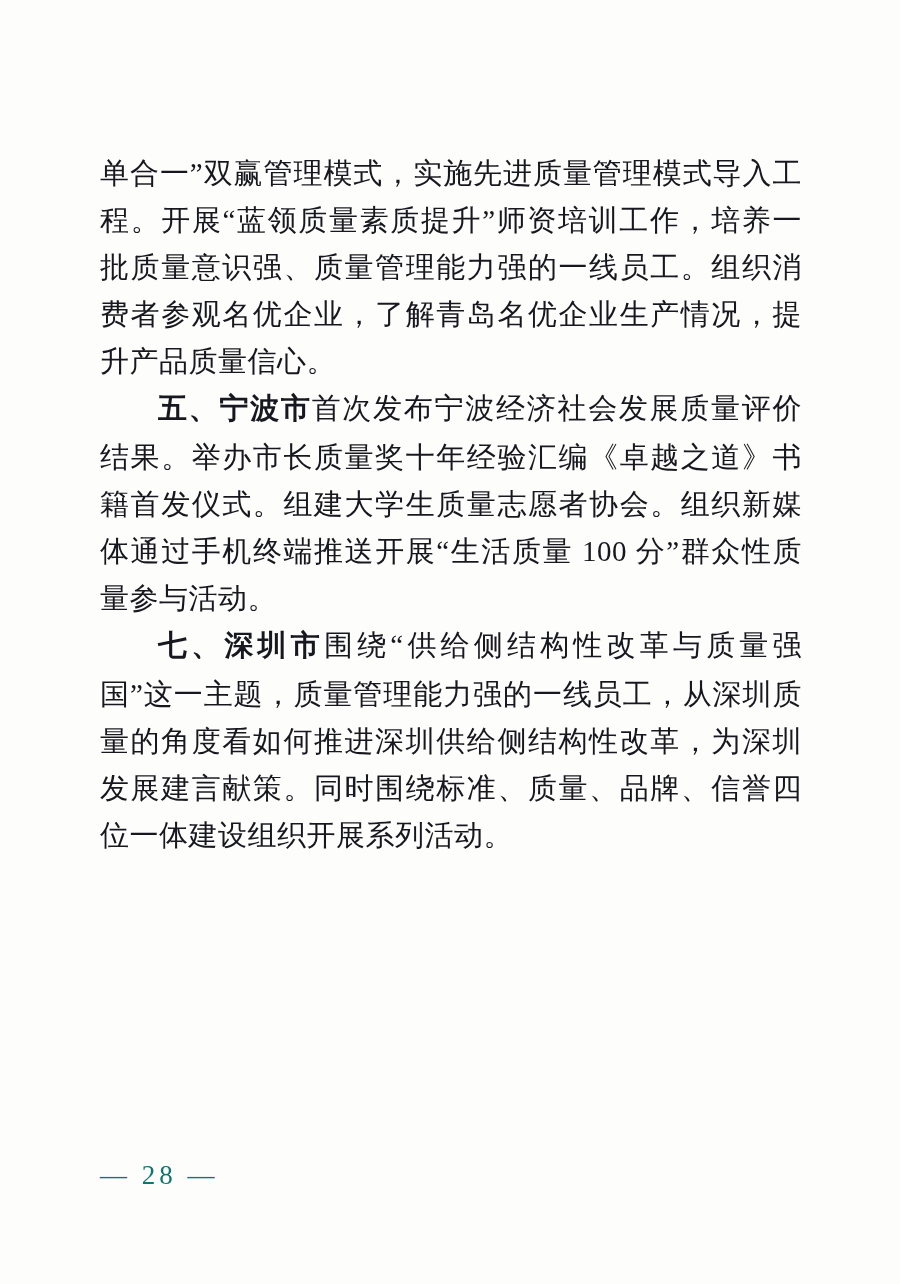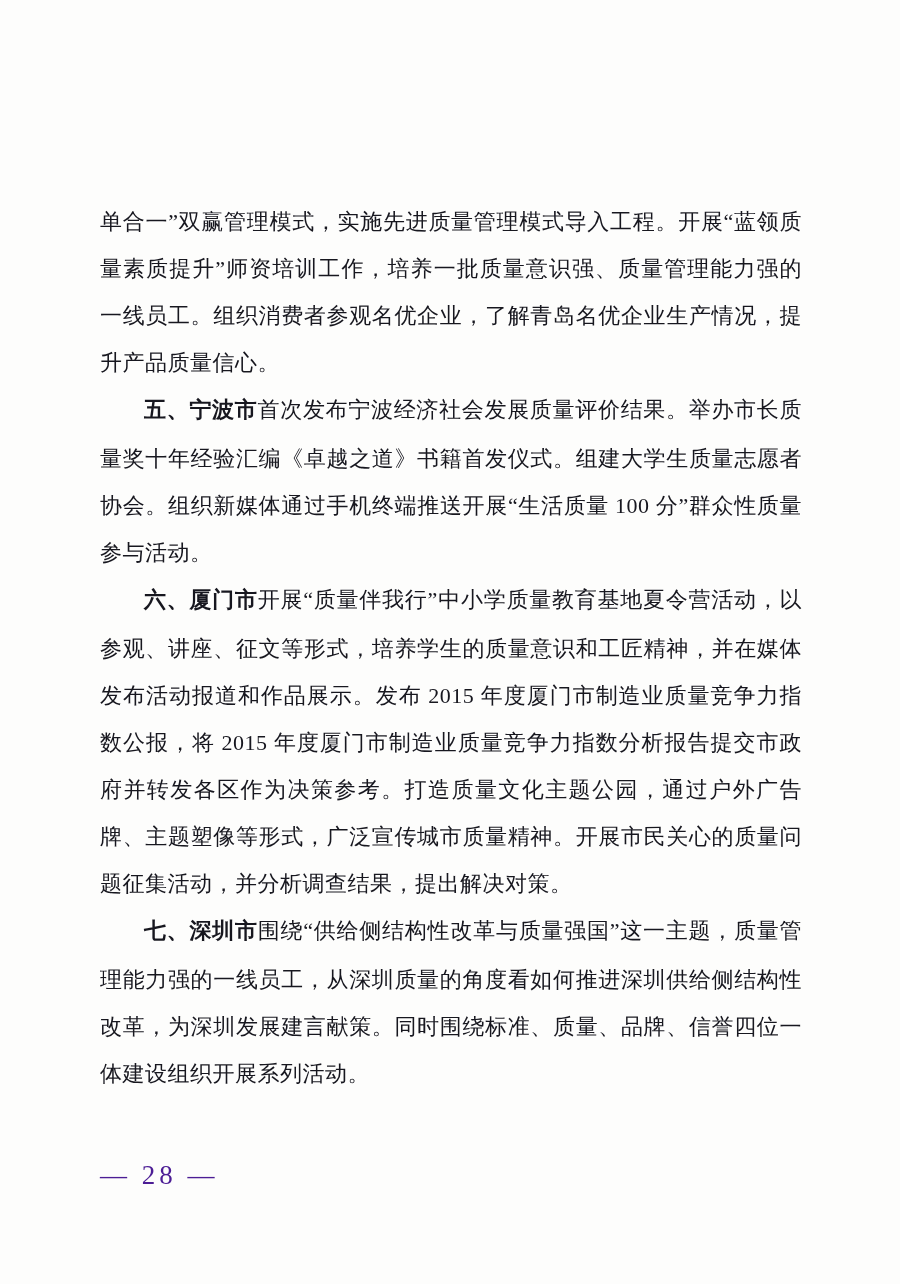--- a/index.html
+++ b/index.html
@@ -15,55 +15,53 @@
     background: #fdfdfc;
     overflow: hidden;
     font-family: "Liberation Serif", serif;
     color: #17171f;
   }
   .body-text {
     position: absolute;
     left: 100px;
     top: 150px;
     width: 702px;
-    font-size: 22px;
+    font-size: 29px;
     line-height: 47px;
     text-align: justify;
     text-justify: inter-character;
     letter-spacing: 0.5px;
-    margin-top: 48px;
   }
   .body-text p {
     margin: 0;
     padding: 0;
   }
   .body-text p.indent {
     text-indent: 2em;
   }
   .para-lead {
     font-family: Liberation Mono, monospace;
     font-weight: 700;
     letter-spacing: 0.5px;
   }
   .page-footer {
     position: absolute;
     left: 100px;
     top: 1160px;
     font-size: 27px;
     letter-spacing: 4px;
-    color: #4c1d95;
+    color: #0f766e;
     font-family: "Liberation Serif", serif;
   }
 </style>
 </head>
 <body>
 
 <div class="page">
   <div class="body-text">
     <p><span>单合一”双赢管理模式，实施先进质量管理模式导入工程。开展“蓝领质量素质提升”师资培训工作，培养一批质量意识强、质量管理能力强的一线员工。组织消费者参观名优企业，了解青岛名优企业生产情况，提升产品质量信心。</span></p>
     <p class="indent"><span class="para-lead">五、宁波市</span><span>首次发布宁波经济社会发展质量评价结果。举办市长质量奖十年经验汇编《卓越之道》书籍首发仪式。组建大学生质量志愿者协会。组织新媒体通过手机终端推送开展“生活质量 100 分”群众性质量参与活动。</span></p>
-    <p class="indent"><span class="para-lead">六、厦门市</span><span>开展“质量伴我行”中小学质量教育基地夏令营活动，以参观、讲座、征文等形式，培养学生的质量意识和工匠精神，并在媒体发布活动报道和作品展示。发布 2015 年度厦门市制造业质量竞争力指数公报，将 2015 年度厦门市制造业质量竞争力指数分析报告提交市政府并转发各区作为决策参考。打造质量文化主题公园，通过户外广告牌、主题塑像等形式，广泛宣传城市质量精神。开展市民关心的质量问题征集活动，并分析调查结果，提出解决对策。</span></p>
     <p class="indent"><span class="para-lead">七、深圳市</span><span>围绕“供给侧结构性改革与质量强国”这一主题，质量管理能力强的一线员工，从深圳质量的角度看如何推进深圳供给侧结构性改革，为深圳发展建言献策。同时围绕标准、质量、品牌、信誉四位一体建设组织开展系列活动。</span></p>
     <p class="indent"></p>
   </div>
 
   <div class="page-footer">— 28 —</div>
 </div>
 
 </body></html>

